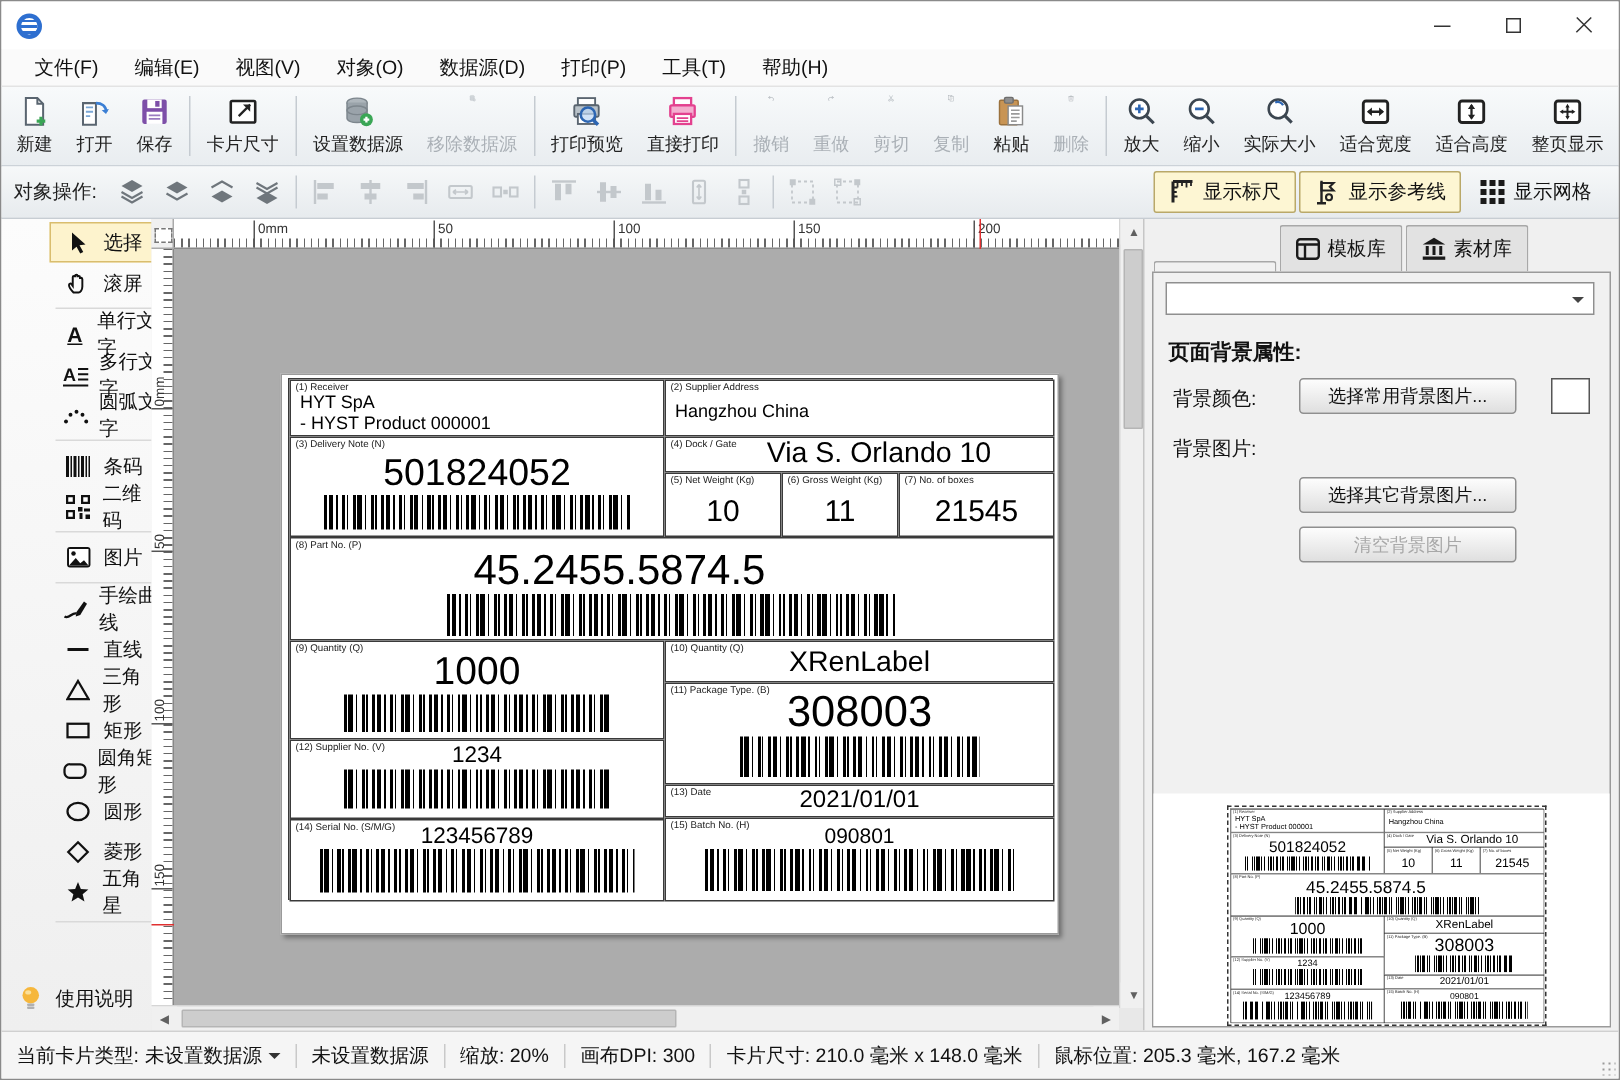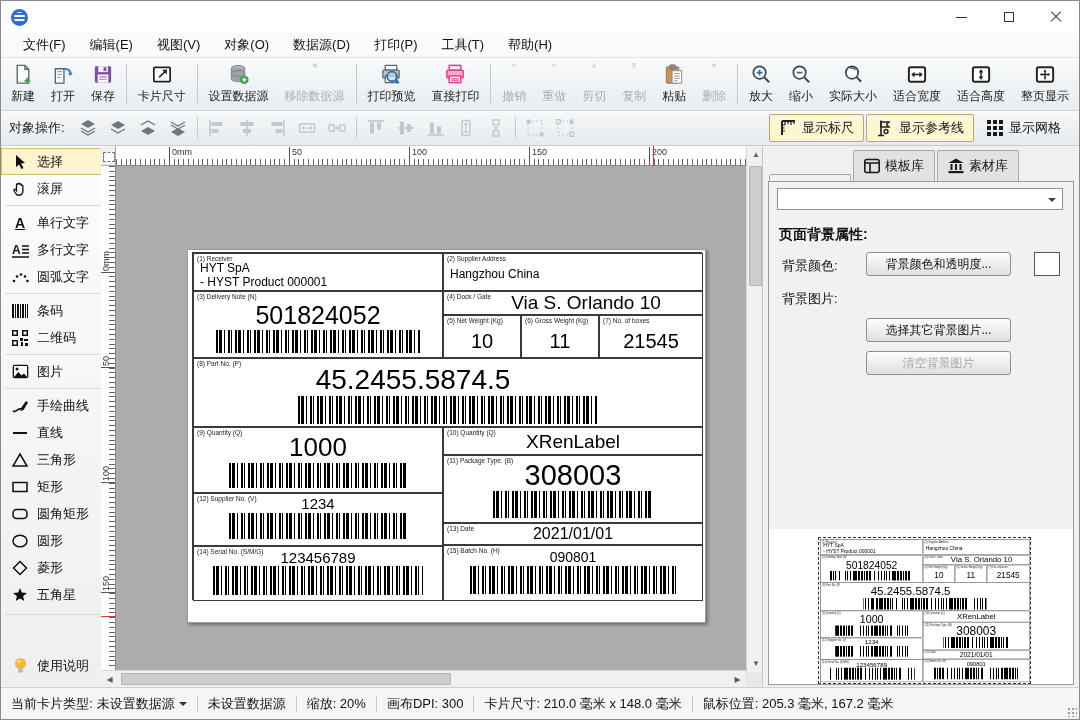--- a/index.html
+++ b/index.html
@@ -35,21 +35,21 @@
   .objbar { position:absolute; left:0; top:110px; right:0; height:35px; background:linear-gradient(#f6f8f9,#e7ebee); border-bottom:1px solid #c7cdd3; display:flex; align-items:center; padding:0 8px; }
   .objbar-label { font-size:13px; color:#222; margin-right:8px; }
   .obtn { width:30px; height:26px; display:flex; align-items:center; justify-content:center; border-radius:3px; color:#6f767c; }
   .obtn.disabled { color:#c3c8cc; }
   .osep { width:1px; height:22px; background:#c5cbd1; margin:0 4px; }
   .toggle-btn { display:flex; align-items:center; gap:5px; height:28px; padding:0 9px; font-size:13px; border:1px solid transparent; border-radius:2px; margin-left:2px; }
   .toggle-btn.active { background:#fdf6d3; border-color:#b9a869; }
   .objbar-right { margin-left:auto; display:flex; align-items:center; }
 
   
-  .sidebar { position:absolute; left:0; top:145px; width:107px; bottom:32px; background:linear-gradient(#fcfcfc,#efefef); border-right:1px solid #c6c6c6; padding-top:2px; }
+  .sidebar { position:absolute; left:0; top:145px; width:107px; bottom:32px; background:linear-gradient(#fcfcfc,#efefef); border-right:1px solid #c6c6c6; padding-top:2px;padding-left:32px; }
   .side-item { display:flex; align-items:center; gap:7px; height:27px; padding-left:8px; font-size:13px; color:#111; border:1px solid transparent; }
   .side-item.selected { background:#fdf3cd; border-color:#d9bd6e; }
   .side-sep { height:1px; background:#d9d9d9; margin:3px 4px; }
   .side-icon { width:20px; display:flex; justify-content:center; align-items:center; font-size:15px; color:#111; }
   .side-help { position:absolute; left:0; right:1px; bottom:8px; }
 
   
   .canvas-area { position:absolute; left:100px; top:145px; width:663px; bottom:32px; background:#e8e8e8; }
   .ruler-corner { position:absolute; left:0; top:0; width:15px; height:20px; background:#f0f0f0; border-right:1px solid #aaa; border-bottom:1px solid #aaa; }
   .ruler-corner::after { content:""; position:absolute; left:2px; top:6px; width:10px; height:8px; border:1px dashed #777; background:#fff; }
@@ -771,21 +771,21 @@
     </div>
     <div class="panel-frame">
       <div class="combo">
         <span></span>
         <div class="combo-arrow"></div>
       </div>
       <div class="section-title">页面背景属性:</div>
 
       <div class="prop-label" style="top:75px">背景颜色:</div>
       <div class="pbtn" style="top:70px">
-          <span>背景颜色和透明度...</span>
+          <span>选择常用背景图片...</span>
         </div>
       <div class="swatch" style="top:70px"></div>
 
       <div class="prop-label" style="top:108px">背景图片:</div>
       <div class="pbtn" style="top:136px">
           <span>选择其它背景图片...</span>
         </div>
       <div class="pbtn disabled" style="top:169px">
           <span>清空背景图片</span>
         </div>

